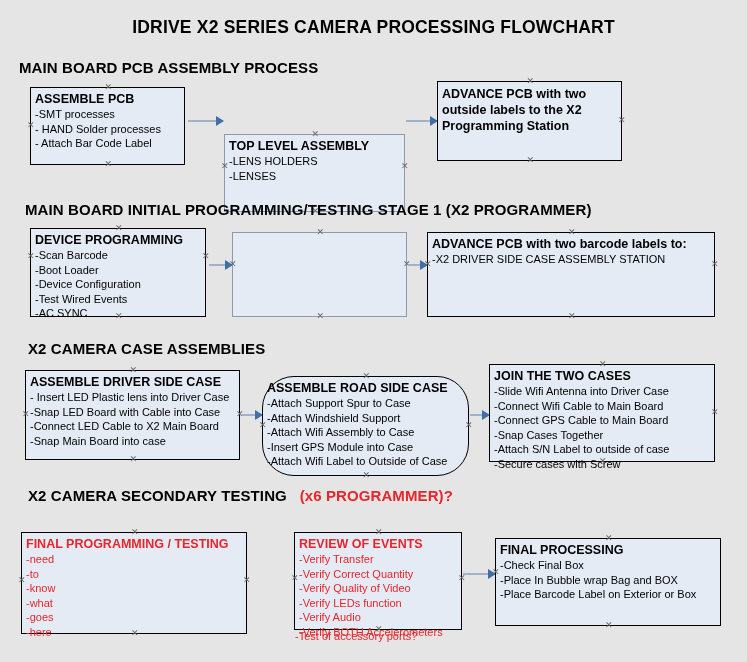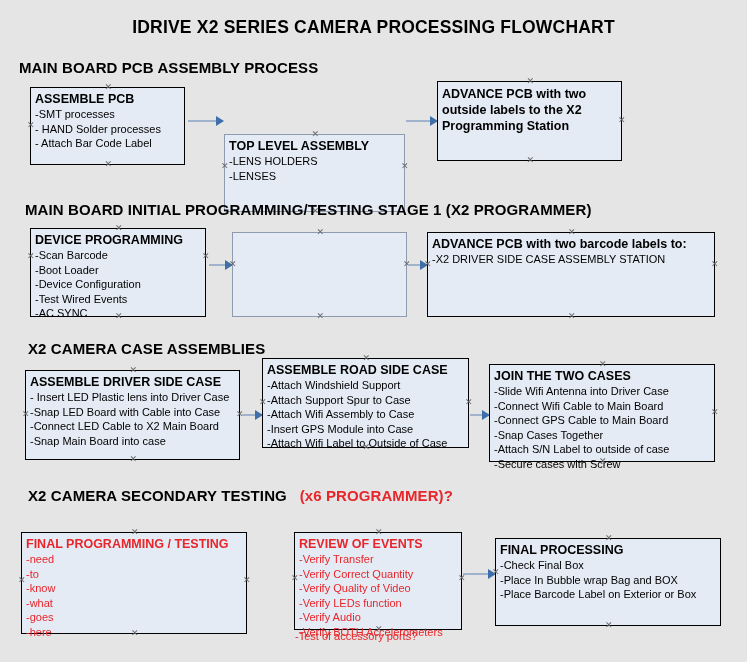--- a/index.html
+++ b/index.html
@@ -212,25 +212,25 @@
     </div>
     <span class="handle" style="left:50%; top:-4px; margin-left:-3px;"></span>
     <span class="handle" style="left:50%; bottom:-4px; margin-left:-3px;"></span>
     <span class="handle" style="left:-4px; top:50%; margin-top:-4px;"></span>
     <span class="handle" style="right:-4px; top:50%; margin-top:-4px;"></span>
   </div>
 
   <div class="conn" style="left:242px; top:414px; width:20px;"></div>
   <div class="conn-head" style="left:255px; top:410px;"></div>
 
-  <div class="node" style="left:262px; top:358px; width:207px; height:90px;">
+  <div class="node" style="left:262px; top:376px; width:207px; height:100px;border-radius:32px;">
     <div class="body">
       <div class="title">ASSEMBLE ROAD SIDE CASE</div>
+      <div class="line">-Attach Support Spur to Case</div>
       <div class="line">-Attach Windshield Support</div>
-      <div class="line">-Attach Support Spur to Case</div>
       <div class="line">-Attach Wifi Assembly to Case</div>
       <div class="line">-Insert GPS Module into Case</div>
       <div class="line">-Attach Wifi Label to Outside of Case</div>
     </div>
     <span class="handle" style="left:50%; top:-4px; margin-left:-3px;"></span>
     <span class="handle" style="left:50%; bottom:-4px; margin-left:-3px;"></span>
     <span class="handle" style="left:-4px; top:50%; margin-top:-4px;"></span>
     <span class="handle" style="right:-4px; top:50%; margin-top:-4px;"></span>
   </div>
 

